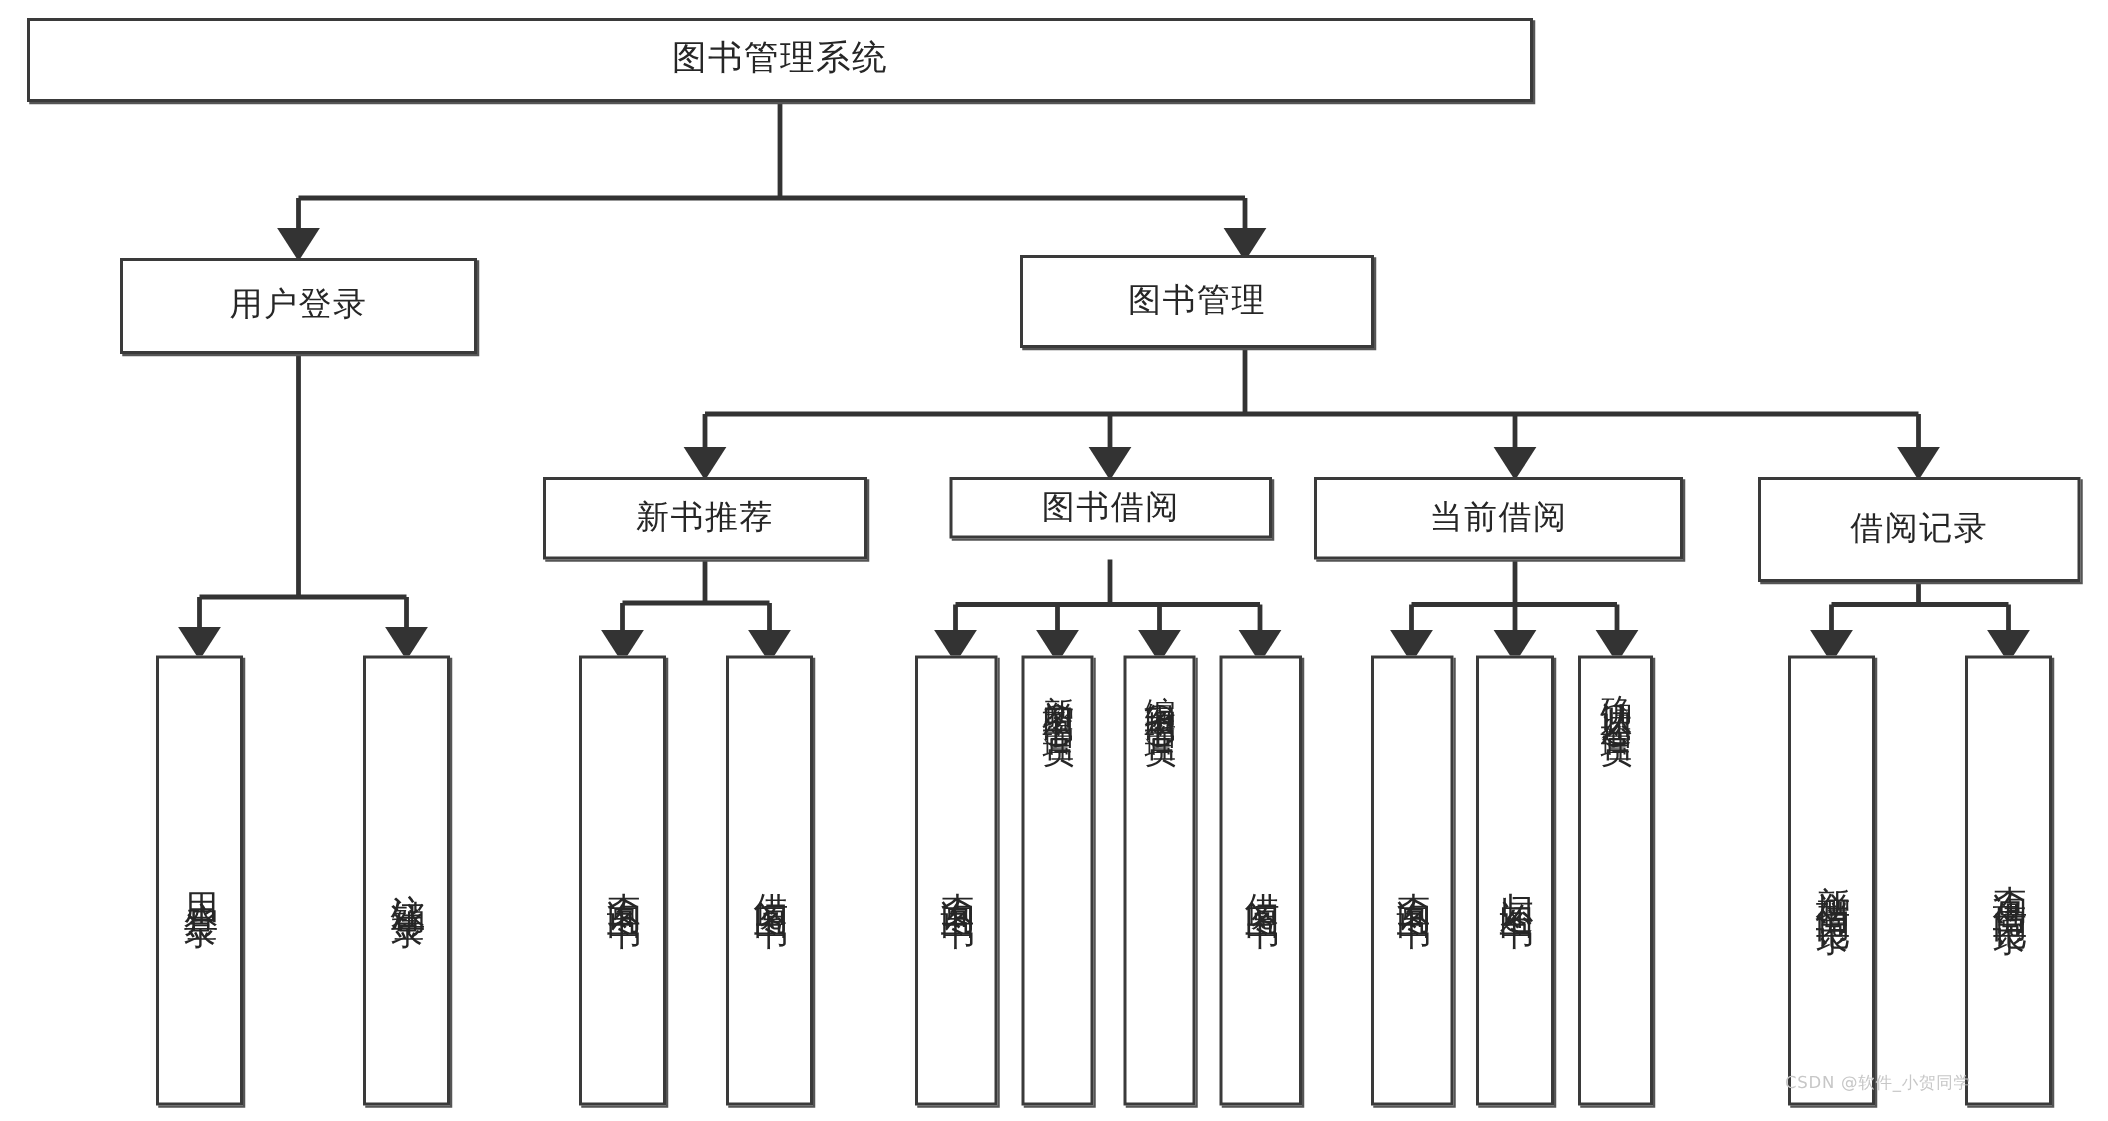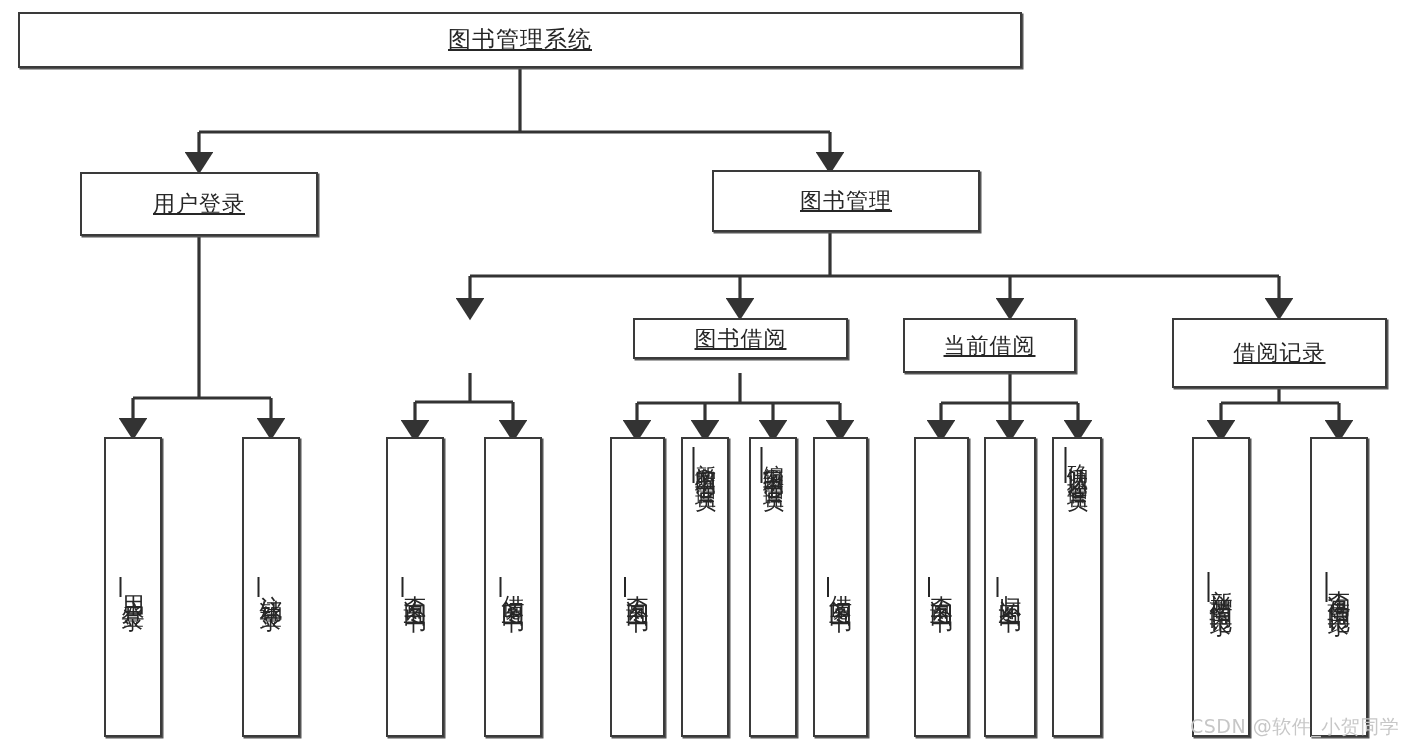--- a/index.html
+++ b/index.html
@@ -20,21 +20,20 @@
     display:flex;
     align-items:center;
     justify-content:center;
     color:#262626;
   }
   .node .label{
     display:block;
     text-align:left;
     line-height:1.18;
     white-space:nowrap;
-    text-decoration:underline;
   }
   
   .node.horiz .label{font-size:22px;letter-spacing:1px;}
   .node.root .label{font-size:23px;letter-spacing:1px;}
 
   
   .node.vert{align-items:flex-start;padding-top:8px;}
   .node.vert .label{
     writing-mode:vertical-rl;
     text-orientation:upright;
@@ -44,21 +43,21 @@
     white-space:normal;
   }
   .node.vert.narrow .label{font-size:21px;letter-spacing:4px;}
 
   
   .node.vert.mid{align-items:center;padding-top:0;}
 
   #watermark{
     position:absolute;
     left:1190px;top:714px;
-    font-size:19px;
+    font-size:11px;
     color:#c7c7c7;
     letter-spacing:0.5px;
     white-space:nowrap;
     font-family:"DejaVu Sans","Liberation Sans",sans-serif;
   }
 </style>
 </head>
 <body>
 
 <div id="diagram-root">
@@ -113,28 +112,31 @@
     </g>
   </svg>
 
   <div class="node horiz root" style="left:18px;top:12px;width:1004px;height:56px;">
     <span class="label">图书管理系统</span>
   </div>
 
   <div class="node horiz" style="left:80px;top:172px;width:238px;height:64px;">
     <span class="label">用户登录</span>
   </div>
-  <div class="node horiz" style="left:712px;top:170px;width:268px;height:62px;">
+  <div class="node horiz" style="left:680px;top:170px;width:236px;height:62px;">
     <span class="label">图书管理</span>
   </div>
 
+  <div class="node horiz" style="left:362px;top:318px;width:216px;height:55px;">
+    <span class="label">新书推荐</span>
+  </div>
   <div class="node horiz" style="left:633px;top:318px;width:215px;height:41px;">
     <span class="label">图书借阅</span>
   </div>
-  <div class="node horiz" style="left:903px;top:318px;width:173px;height:55px;">
+  <div class="node horiz" style="left:876px;top:318px;width:246px;height:55px;">
     <span class="label">当前借阅</span>
   </div>
   <div class="node horiz" style="left:1172px;top:318px;width:215px;height:70px;">
     <span class="label">借阅记录</span>
   </div>
 
   <div class="node vert mid" style="left:104px;top:437px;width:58px;height:300px;">
     <span class="label">用户登录</span>
   </div>
   <div class="node vert mid" style="left:242px;top:437px;width:58px;height:300px;">

